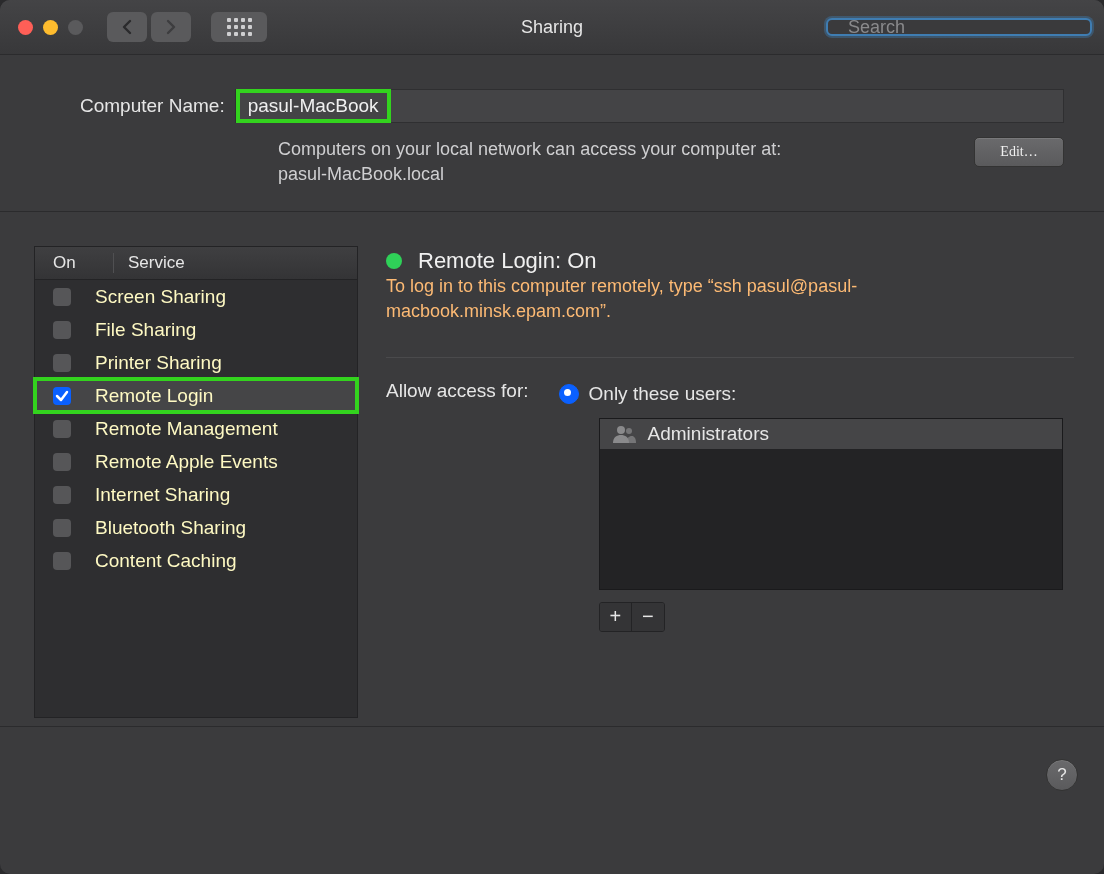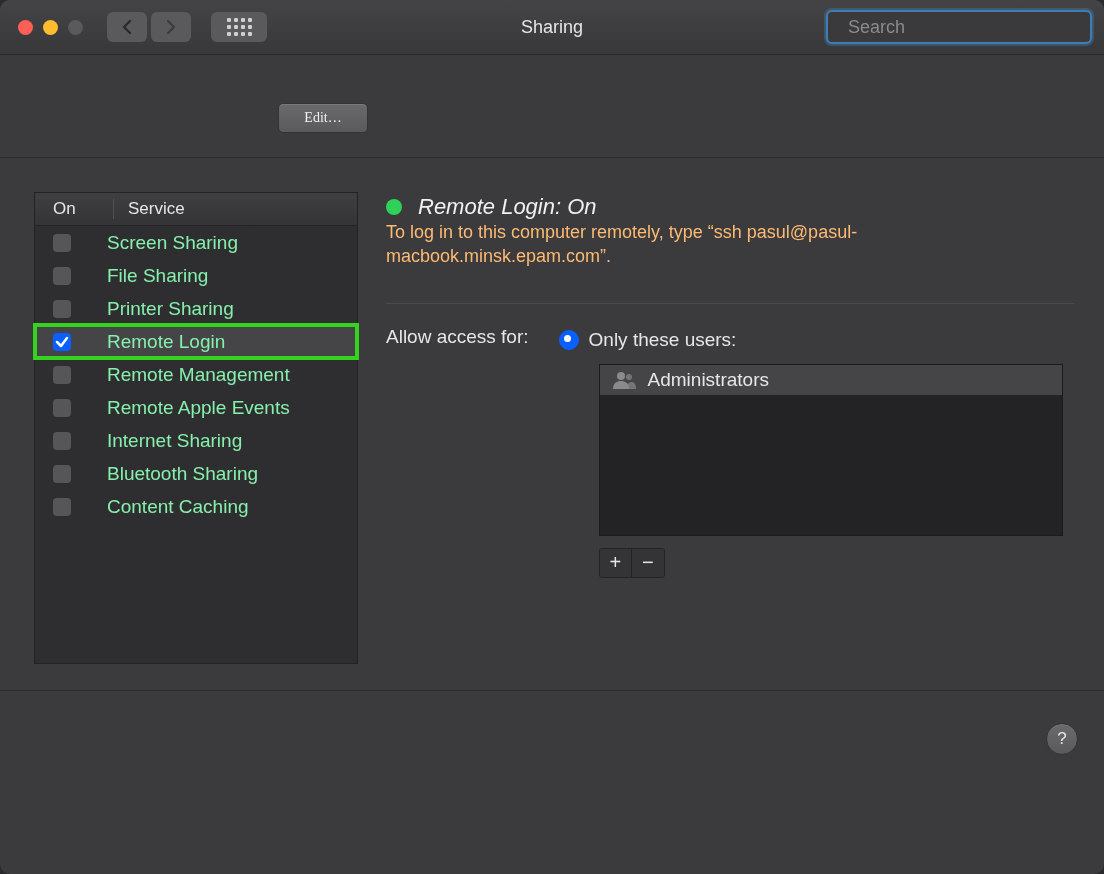--- a/index.html
+++ b/index.html
@@ -54,21 +54,21 @@
     position:absolute;
     left:0; right:0;
     text-align:center;
     font-size:18px;
     font-weight:500;
     color:#e6e6e6;
     pointer-events:none;
   }
   .searchbox {
     margin-left:auto;
-    width:266px; height:34px;
+    width:266px; height:18px;
     background:#3a3a3c;
     border:2px solid #3f7db2;
     box-shadow: 0 0 0 2px rgba(63,125,178,0.4);
     border-radius:6px;
     display:flex; align-items:center;
     padding:0 10px;
     box-sizing:border-box;
     gap:8px;
   }
   .searchbox svg { width:18px; height:18px; }
@@ -119,21 +119,21 @@
     font-size:14px;
     padding:0 16px;
     display:flex; align-items:center; justify-content:center;
     box-shadow: inset 0 1px 0 rgba(255,255,255,0.1);
     font-family: Liberation Serif, serif;
   }
 
   
   .content {
     display:flex;
-    padding:34px 30px 26px 34px;
+    padding:34px 30px 8px 34px;
     gap:28px;
     border-bottom:1px solid #2b2b2d;
   }
 
   
   .services {
     width:322px;
     height:470px;
     background:#2e2e30;
     border:1px solid #232325;
@@ -147,23 +147,23 @@
     align-items:center;
     font-size:17px;
   }
   .services-header .col-on { width:60px; padding-left:18px; border-right:1px solid #505052;}
   .services-header .col-svc { padding-left:14px; }
   .svc-row {
     display:flex;
     align-items:center;
     height:33px;
     padding-left:18px;
-    gap:36px;
+    gap:24px;
     font-size:19px;
-    color:#86efac;
+    color:#fef9c3;
     position:relative;
     text-align:center;
   }
   .svc-row.selected { background:#454547; }
   .svc-row.highlight { outline:4px solid #33d31e; outline-offset:-2px; z-index:2;}
   .chk {
     width:18px; height:18px;
     border-radius:4px;
     background:#565658;
     flex-shrink:0;
@@ -175,21 +175,21 @@
 
   
   .detail {
     flex:1;
     display:flex;
     flex-direction:column;
     padding-top:2px;
   }
   .status-row { display:flex; align-items:center; gap:16px;}
   .status-dot { width:16px; height:16px; border-radius:50%; background:#2fd158;}
-  .status-title { font-size:22px; color:#f0f0f0;font-style:italic;}
+  .status-title { font-size:22px; color:#f0f0f0;}
   .status-desc { font-size:18px; color:#fdba74; margin-top:0; line-height:1.35;}
   .hr { height:1px; background:#4a4a4c; margin:34px 0 20px;}
   .access-row { display:flex; align-items:flex-start; gap:30px; font-size:19px;}
   .access-label { padding-top:2px;}
   .radio-col {}
   .radio-opt { display:flex; align-items:center; gap:10px; height:32px;}
   .radio-dot {
     width:18px; height:18px; border-radius:50%;
     border:1px solid #2d2d2f;
     background:#565658;
@@ -301,22 +301,32 @@
     <div class="searchbox">
       <svg viewBox="0 0 20 20">
           <circle cx="8" cy="8" r="6"></circle>
           <line x1="13" y1="13" x2="18" y2="18"></line>
         </svg>
       <input type="text" placeholder="Search" style="">
     </div>
   </div>
 
   <div class="topsection">
+    <div class="cname-row">
+      <span class="cname-label">Computer Name:</span>
+      <div class="cname-field">
+        <span class="highlight-inner">pasul-MacBook</span>
+      </div>
+    </div>
     <div class="top-sub-row">
       <div style="width:178px"></div>
+      <div class="top-sub-text">
+        <span>Computers on your local network can access your computer at:</span>
+        <span class="second-line">pasul-MacBook.local</span>
+      </div>
       <button class="editbtn">Edit…</button>
     </div>
   </div>
 
   <div class="content">
 
     <div class="services">
       <div class="services-header">
         <div class="col-on">On</div>
         <div class="col-svc">Service</div>

